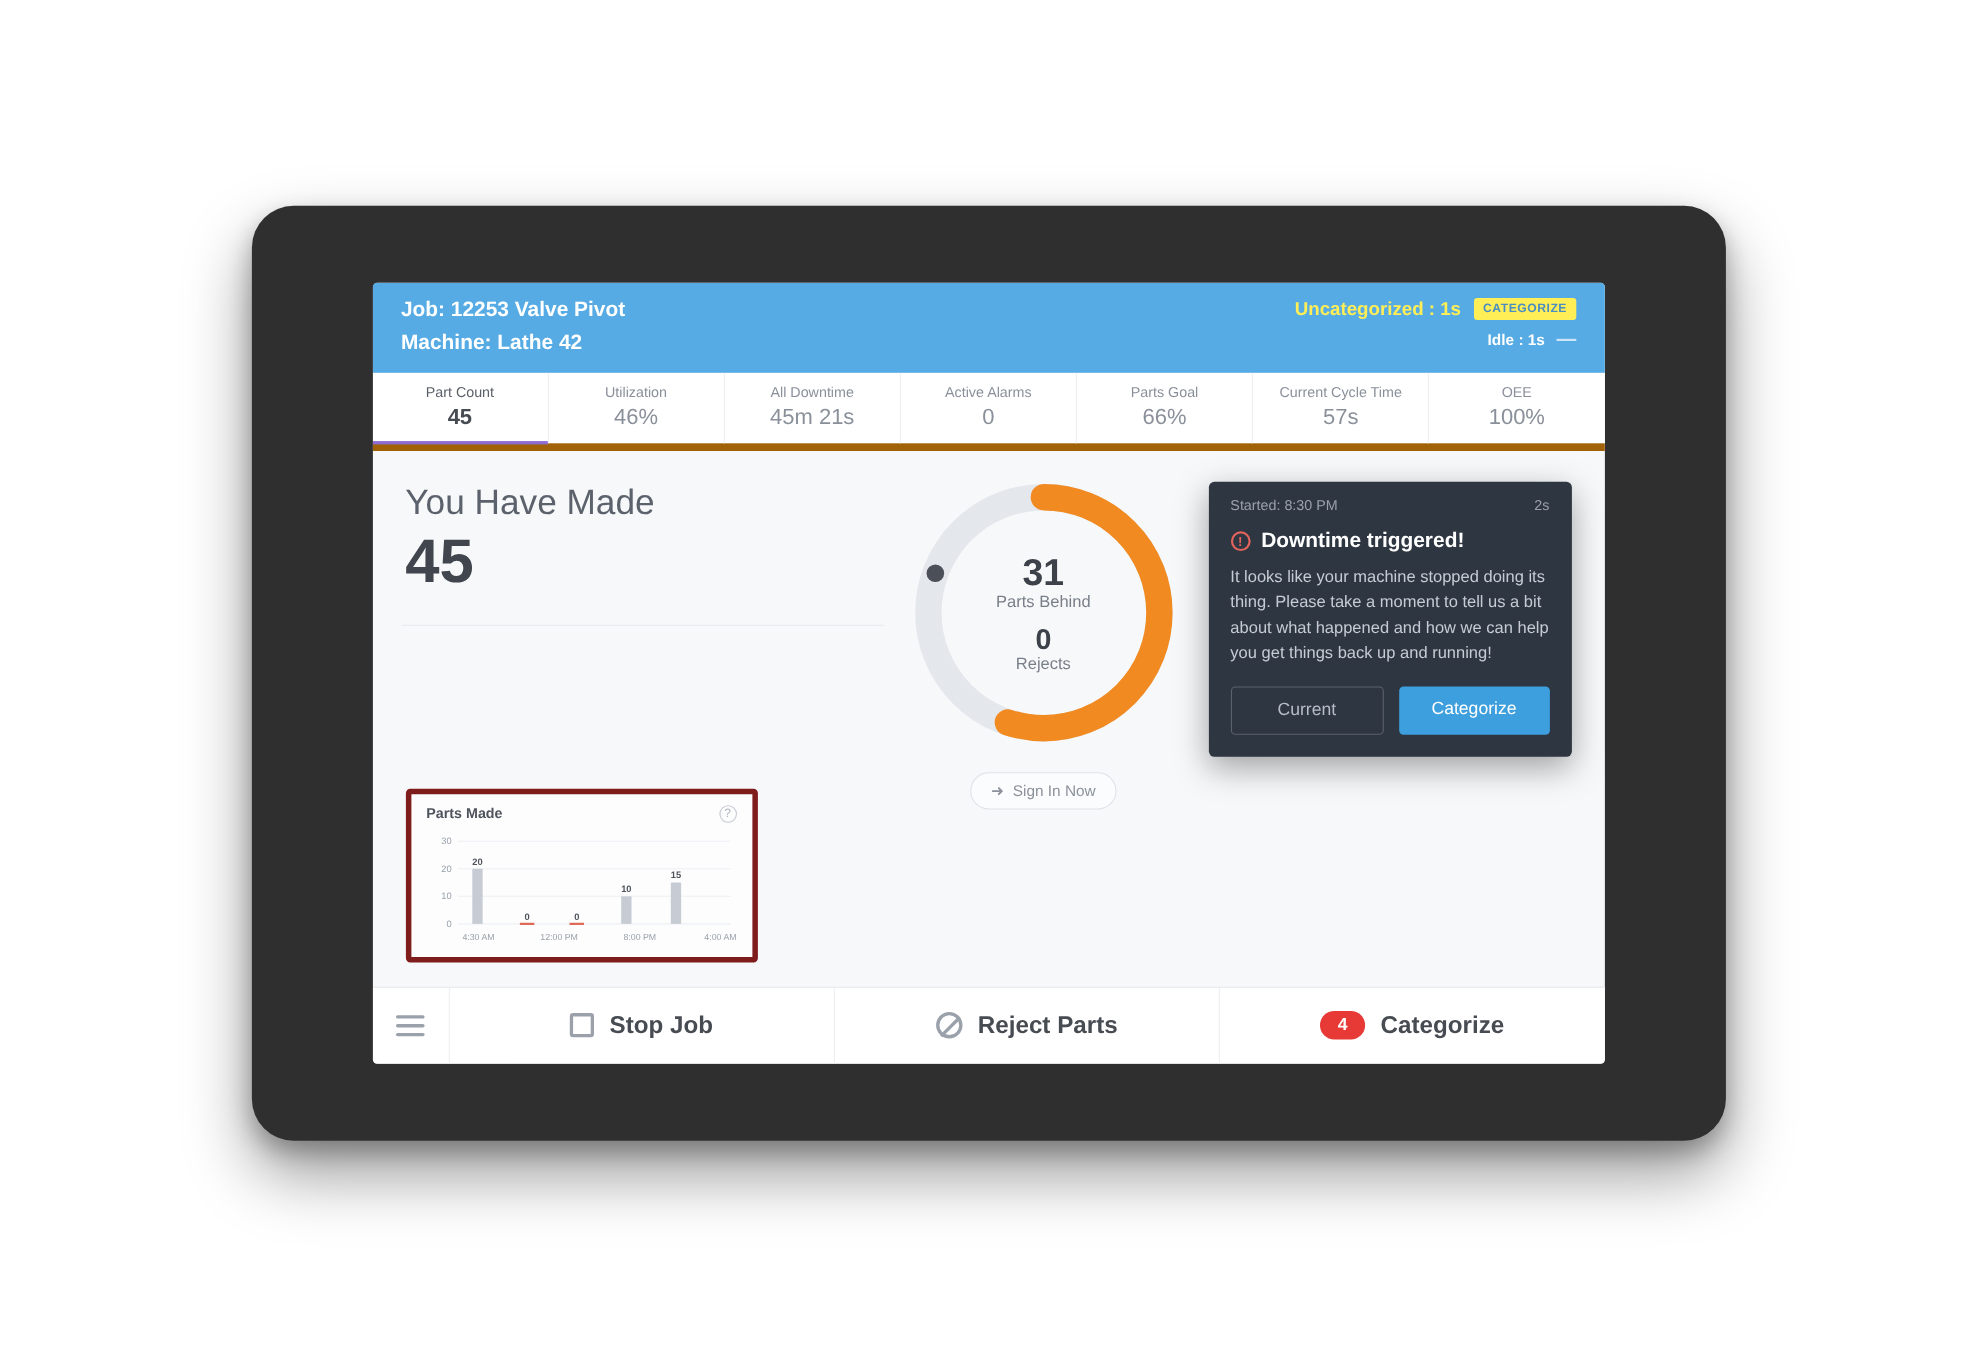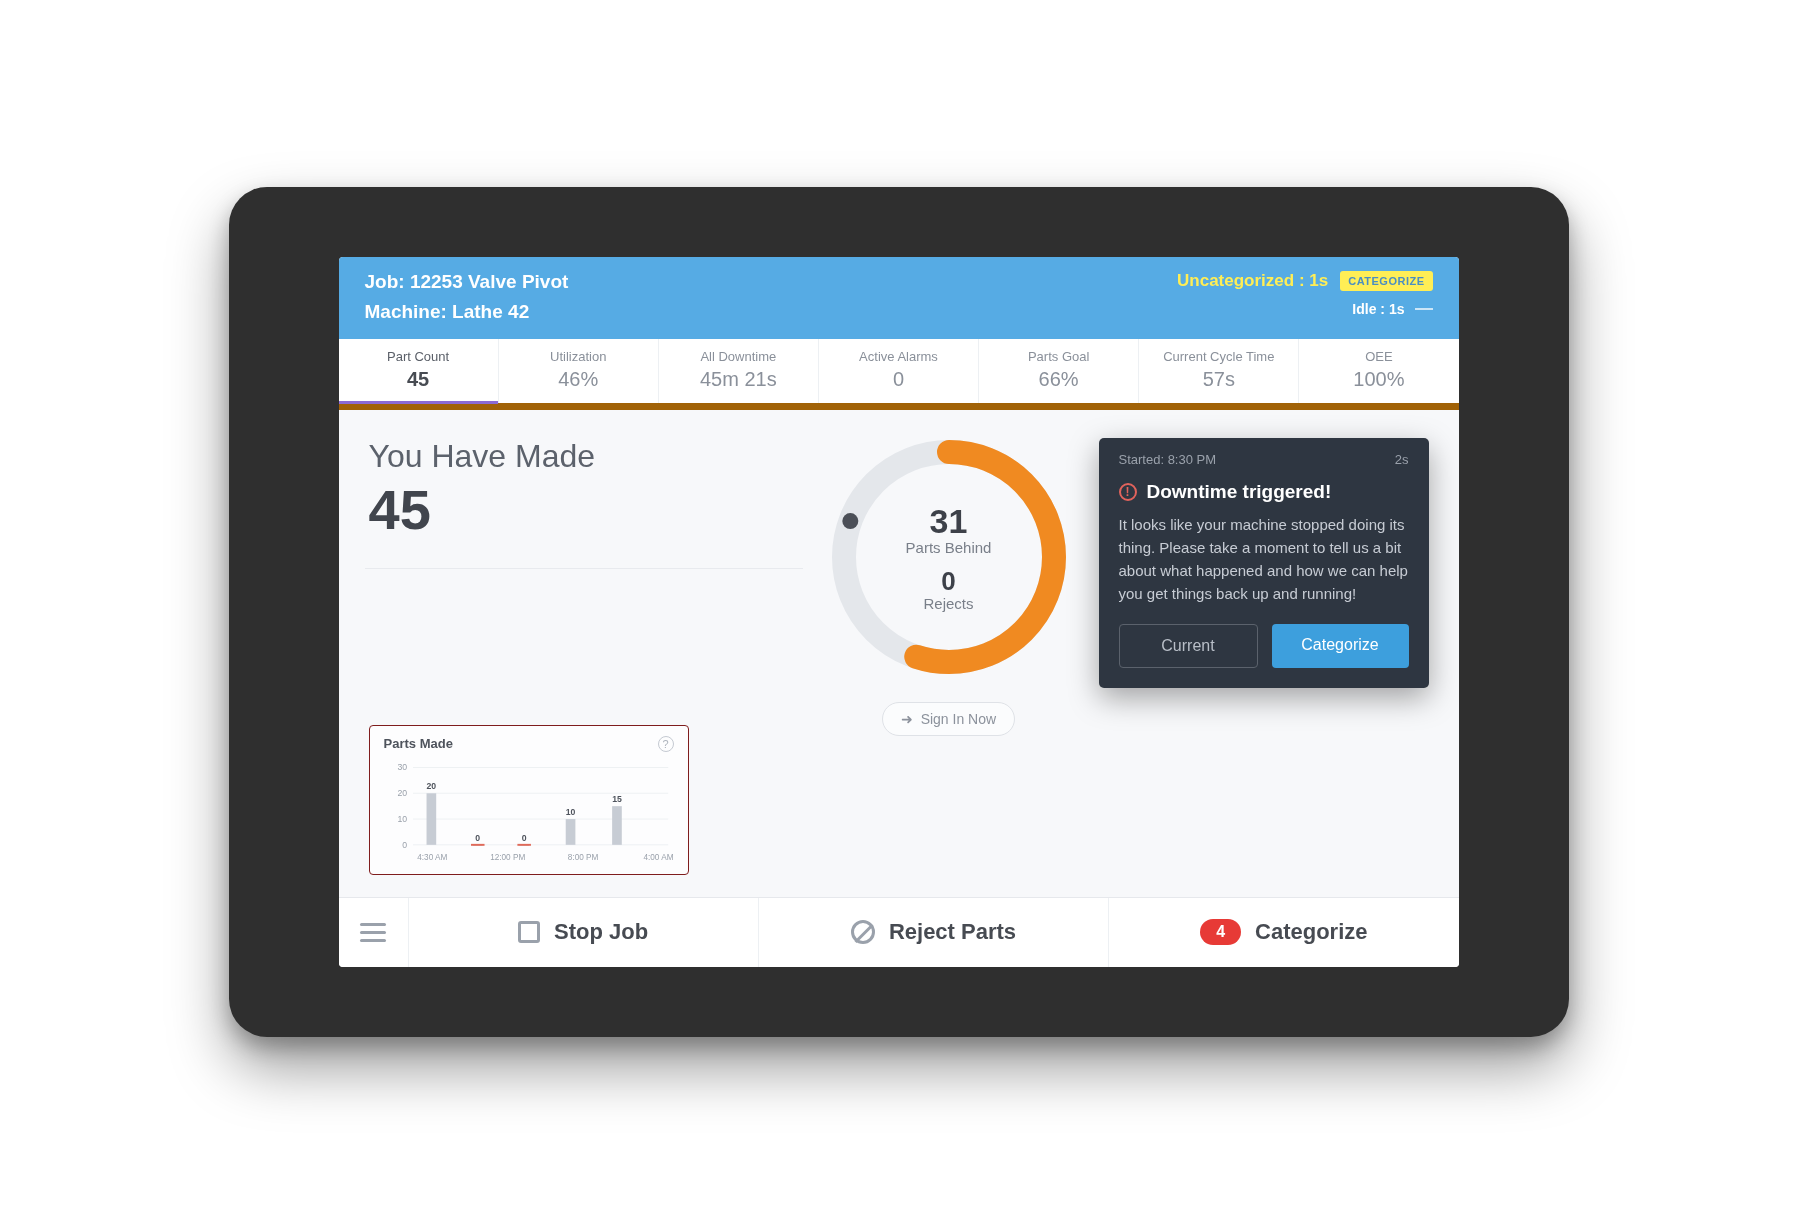--- a/index.html
+++ b/index.html
@@ -92,21 +92,21 @@
     position:relative;
     padding:28px 30px 22px;
     display:flex;
     gap:20px;
   }
   .col-left { flex:1; display:flex; flex-direction:column; }
   .made-title { font-size:32px; color:#5c626c; font-weight:400; margin-bottom:2px; }
   .made-value { font-size:56px; font-weight:700; color:#41454d; }
   .chart-card {
     margin-top:auto;
-    border:1px solid #7f1d1d;
+    border:5px solid #7f1d1d;
     border-radius:4px;
     padding:10px 14px 8px;
     background:#fdfdfe;
     width:320px;
   }
   .chart-head { display:flex; justify-content:space-between; align-items:center; margin-bottom:4px;}
   .chart-title { font-size:13px; color:#4e535c; font-weight:600; }
   .help-icon {
     width:16px;height:16px;border:1px solid #c5cad2;border-radius:50%;
     display:inline-flex;align-items:center;justify-content:center;

